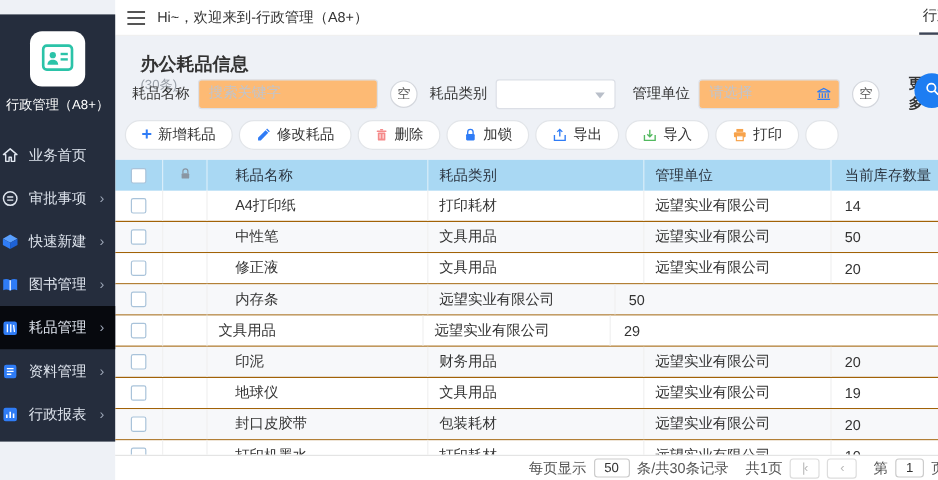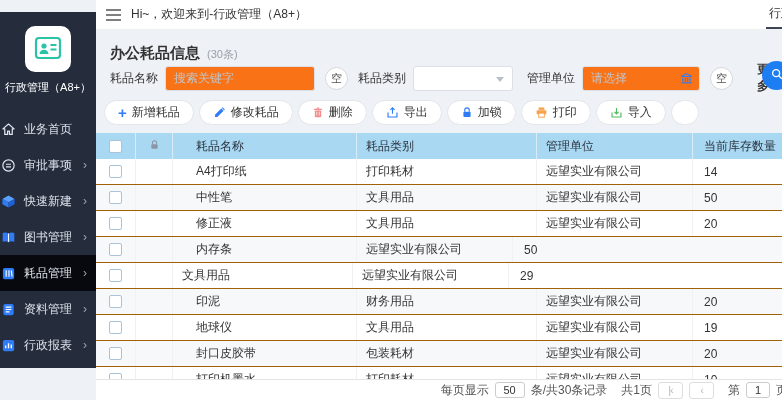--- a/index.html
+++ b/index.html
@@ -22,29 +22,29 @@
   
   .main { position:absolute; left:96px; top:0; right:0; bottom:0; }
   .topbar { position:relative; height:30px; background:#fff; display:flex; align-items:center;
             padding:0 10px; border-bottom:1px solid #f0f0f0; }
   .hamburger { margin-right:10px; cursor:pointer; display:flex; align-items:center; }
   .greeting { font-size:12px; color:#333; }
   .top-tab { position:absolute; right:-14px; bottom:0; padding:0 3px 5px; font-size:12px; color:#333;
              border-bottom:2px solid #3d4556; white-space:nowrap; cursor:pointer; }
 
   .content { position:absolute; top:30px; left:0; right:0; bottom:0; background:#eef1f6; }
-  .page-head { position:absolute; top:14px; left:14px; display:flex; align-items:baseline; }
+  .page-head { position:absolute; top:14px; left:14px; display:flex; align-items:baseline;flex-direction:column; }
   .page-title { font-size:15px; font-weight:bold; color:#333; }
   .page-count { font-size:11px; color:#9aa0a8; margin-left:7px; }
 
   
   .filter-row { position:absolute; top:33px; left:14px; right:0; height:30px; display:flex; align-items:center; }
   .f-label { color:#333; margin-right:7px; white-space:nowrap; }
-  .txt-input { height:25px; border:1px solid #dcdfe6; border-radius:3px; background:#f97316;
-               padding:0 8px; font-size:12px; color:#333; outline:none; font-family:Liberation Sans, sans-serif; }
+  .txt-input { height:25px; border:1px solid #dcdfe6; border-radius:3px; background:#fdba74;
+               padding:0 8px; font-size:12px; color:#333; outline:none; font-family:Liberation Mono, monospace; }
   .txt-input::placeholder { color:#c0c4cc; }
   .inp-name { width:150px; }
   .clear-btn { width:23px; height:23px; border:1px solid #d4d7dd; border-radius:50%; background:#fff;
                color:#555; font-size:11px; display:flex; align-items:center; justify-content:center;
                margin:0 10px; cursor:pointer; flex:none; }
   .select-box { position:relative; width:178px; height:25px; background:#fff; border:1px solid #dcdfe6;
                 border-radius:3px; cursor:pointer; }
   .caret { width:0; height:0; border-left:4px solid transparent; border-right:4px solid transparent;
            border-top:5px solid #b9bfc9; display:inline-block; }
   .select-box .caret { position:absolute; right:8px; top:10px; }
@@ -261,54 +261,54 @@
                 <rect x="3.8" y="5.2" width="8.4" height="9" rx="1" fill="#f58a8a"></rect>
                 <rect x="2.5" y="3" width="11" height="1.6" rx=".8" fill="#f58a8a"></rect>
                 <rect x="6.2" y="1.3" width="3.6" height="1.6" rx=".8" fill="#f58a8a"></rect>
                 <path d="M6.3 7v5M9.7 7v5" stroke="#fff" stroke-width="1"></path>
               </svg>
           </span>
           <span>删除</span>
         </span>
         <span class="pill">
           <span class="p-ic">
+            <svg width="12" height="13" viewBox="0 0 16 16">
+                <path d="M5 7V4.8a3 3 0 0 1 6 0V7" fill="none" stroke="#2f7cf6" stroke-width="1.5"></path>
+                <rect x="3.2" y="7" width="9.6" height="7" rx="1.2" fill="#2f7cf6"></rect>
+              </svg>
+          </span>
+          <span>加锁</span>
+        </span>
+        <span class="pill">
+          <span class="p-ic">
             <svg width="13" height="13" viewBox="0 0 16 16">
                 <path d="M2.5 8v5.5h11V8" fill="none" stroke="#2f7cf6" stroke-width="1.4"></path>
                 <path d="M8 9.5V2.5M5.4 4.8 8 2.2l2.6 2.6" fill="none" stroke="#2f7cf6" stroke-width="1.4"></path>
               </svg>
           </span>
           <span>导出</span>
         </span>
         <span class="pill">
           <span class="p-ic">
-            <svg width="12" height="13" viewBox="0 0 16 16">
-                <path d="M5 7V4.8a3 3 0 0 1 6 0V7" fill="none" stroke="#2f7cf6" stroke-width="1.5"></path>
-                <rect x="3.2" y="7" width="9.6" height="7" rx="1.2" fill="#2f7cf6"></rect>
-              </svg>
-          </span>
-          <span>加锁</span>
+            <svg width="13" height="13" viewBox="0 0 16 16">
+                <path d="M2.5 8v5.5h11V8" fill="none" stroke="#52b95f" stroke-width="1.4"></path>
+                <path d="M8 2.5v7M5.4 7.2 8 9.8l2.6-2.6" fill="none" stroke="#52b95f" stroke-width="1.4"></path>
+              </svg>
+          </span>
+          <span>导入</span>
         </span>
         <span class="pill">
           <span class="p-ic">
             <svg width="13" height="13" viewBox="0 0 16 16">
                 <rect x="4.5" y="1.8" width="7" height="3" fill="#f7a34c"></rect>
                 <rect x="2" y="5.2" width="12" height="5" rx="1" fill="#f7a34c"></rect>
                 <rect x="4.5" y="8.8" width="7" height="5" fill="#fff" stroke="#f7a34c" stroke-width="1.2"></rect>
               </svg>
           </span>
           <span>打印</span>
-        </span>
-        <span class="pill">
-          <span class="p-ic">
-            <svg width="13" height="13" viewBox="0 0 16 16">
-                <path d="M2.5 8v5.5h11V8" fill="none" stroke="#52b95f" stroke-width="1.4"></path>
-                <path d="M8 2.5v7M5.4 7.2 8 9.8l2.6-2.6" fill="none" stroke="#52b95f" stroke-width="1.4"></path>
-              </svg>
-          </span>
-          <span>导入</span>
         </span>
         <span class="pill">
           
           
         </span>
 
       </div>
 
       <div class="table">
         <div class="t-row t-head">

